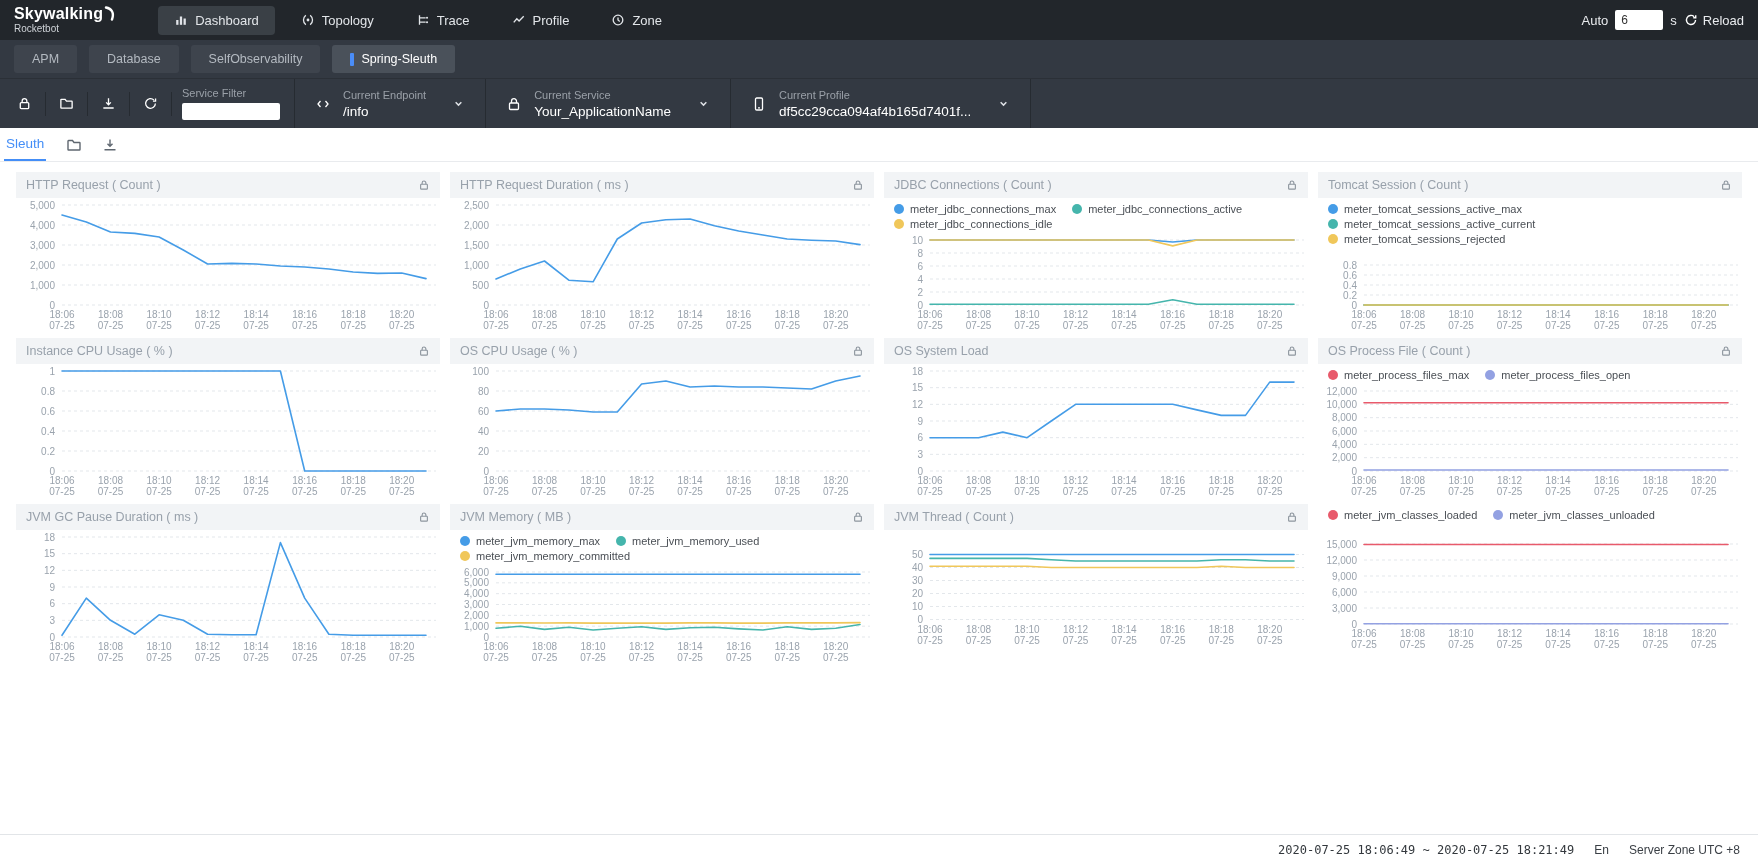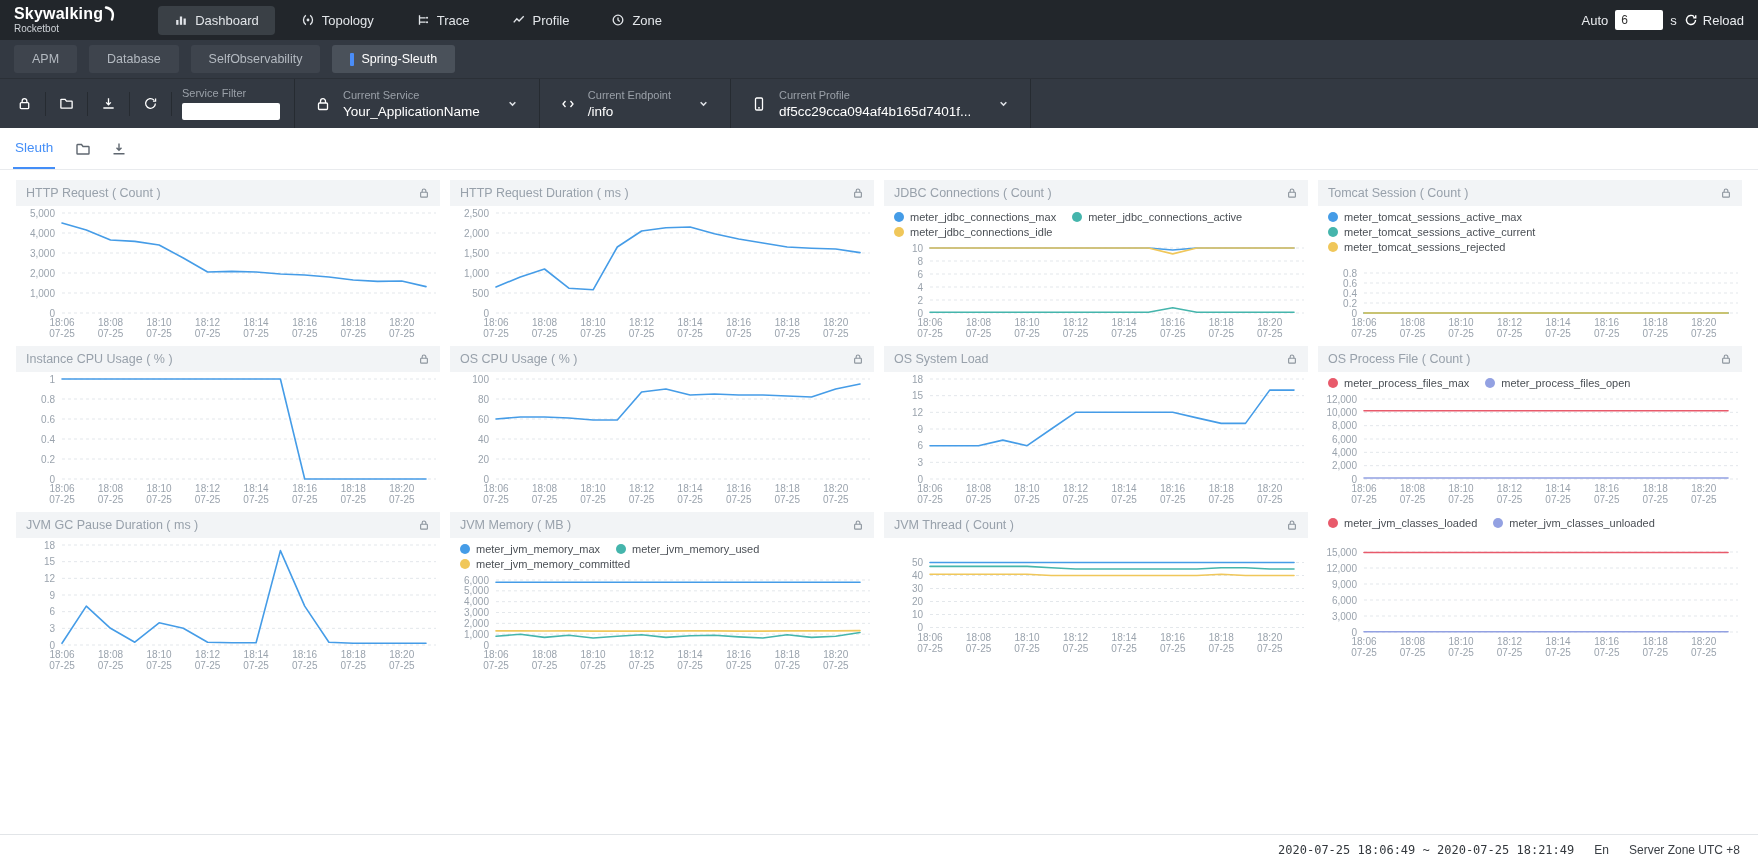--- a/index.html
+++ b/index.html
@@ -32,21 +32,21 @@
   .sfilter { display:flex; flex-direction:column; justify-content:center; padding:0 14px 0 10px; border-right:1px solid #262b31; }
   .sfilter-label { font-size:11px; color:#9aa0a8; margin-bottom:4px; }
   .sfilter input { width:98px; height:17px; border:none; border-radius:2px; outline:none; padding:0 4px; font-size:11px; }
   .selector { display:flex; align-items:center; gap:12px; padding:0 20px; border-right:1px solid #262b31; cursor:pointer; }
   .sel-text { display:flex; flex-direction:column; justify-content:center; }
   .sel-label { font-size:11px; color:#9aa0a8; }
   .sel-value { font-size:13.5px; color:#fff; margin-top:3px; }
   .sel-chev { margin-left:14px; color:#dfe2e6; }
 
   
-  .pagetabs { height:42px; background:#fff; border-bottom:1px solid #e9ebee; display:flex; align-items:center; padding:0 13px; gap:20px; }
+  .pagetabs { height:34px; background:#fff; border-bottom:1px solid #e9ebee; display:flex; align-items:center; padding:0 4px; gap:20px; }
   .ptab { color:#448ef7; font-size:13.5px; height:100%; display:flex; align-items:center; border-bottom:2px solid #448ef7; padding:0 2px; cursor:pointer; }
   .ptab-icon { color:#5f6770; cursor:pointer; display:flex; }
 
   
   .charts { display:grid; grid-template-columns:repeat(4,1fr); gap:6px 10px; padding:10px 16px 0; }
   .card { height:160px; display:flex; flex-direction:column; background:#fff; }
   .card-header { background:#f2f4f6; height:26px; display:flex; align-items:center; justify-content:space-between; padding:0 10px; flex:none; }
   .card-title { font-size:12.5px; color:#98a1ab; }
   .hdr-lock { color:#8d959e; display:flex; cursor:pointer; }
   .legend { padding:5px 10px 0; flex:none; }
@@ -168,40 +168,40 @@
         </svg>
       </span>
   </div>
   <div class="sfilter">
     <span class="sfilter-label">Service Filter</span>
     <input value="" style="">
   </div>
   <div id="selectors" style="display:flex">
       <div class="selector">
         <svg class="icn" width="16" height="16" viewBox="0 0 16 16" fill="none" stroke="currentColor" stroke-width="1.3">
+          <path d="M5.5 5L3 8l2.5 3M10.5 5L13 8l-2.5 3"></path>
+        </svg>
+        <span class="sel-text">
+          <span class="sel-label">Current Endpoint</span>
+          <span class="sel-value">/info</span>
+        </span>
+        <span class="sel-chev">
+          <svg class="icn" width="13" height="13" viewBox="0 0 16 16" fill="none" stroke="currentColor" stroke-width="1.8">
+            <path d="M4.5 6.5L8 10l3.5-3.5"></path>
+          </svg>
+        </span>
+      </div>
+      <div class="selector">
+        <svg class="icn" width="16" height="16" viewBox="0 0 16 16" fill="none" stroke="currentColor" stroke-width="1.3">
           <rect x="3.5" y="7" width="9" height="6.5" rx="1"></rect>
           <path d="M5.5 7V5.2a2.5 2.5 0 0 1 5 0V7"></path>
         </svg>
         <span class="sel-text">
           <span class="sel-label">Current Service</span>
           <span class="sel-value">Your_ApplicationName</span>
-        </span>
-        <span class="sel-chev">
-          <svg class="icn" width="13" height="13" viewBox="0 0 16 16" fill="none" stroke="currentColor" stroke-width="1.8">
-            <path d="M4.5 6.5L8 10l3.5-3.5"></path>
-          </svg>
-        </span>
-      </div>
-      <div class="selector">
-        <svg class="icn" width="16" height="16" viewBox="0 0 16 16" fill="none" stroke="currentColor" stroke-width="1.3">
-          <path d="M5.5 5L3 8l2.5 3M10.5 5L13 8l-2.5 3"></path>
-        </svg>
-        <span class="sel-text">
-          <span class="sel-label">Current Endpoint</span>
-          <span class="sel-value">/info</span>
         </span>
         <span class="sel-chev">
           <svg class="icn" width="13" height="13" viewBox="0 0 16 16" fill="none" stroke="currentColor" stroke-width="1.8">
             <path d="M4.5 6.5L8 10l3.5-3.5"></path>
           </svg>
         </span>
       </div>
       <div class="selector">
         <svg class="icn" width="16" height="16" viewBox="0 0 16 16" fill="none" stroke="currentColor" stroke-width="1.3">
           <rect x="4.5" y="2" width="7" height="12" rx="1.2"></rect>

